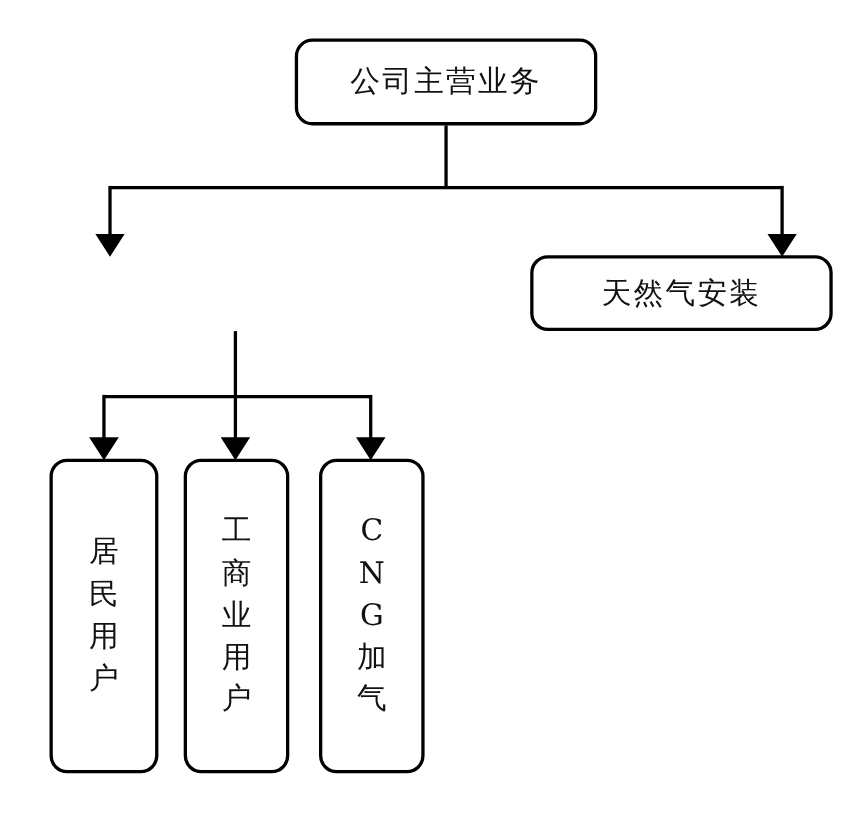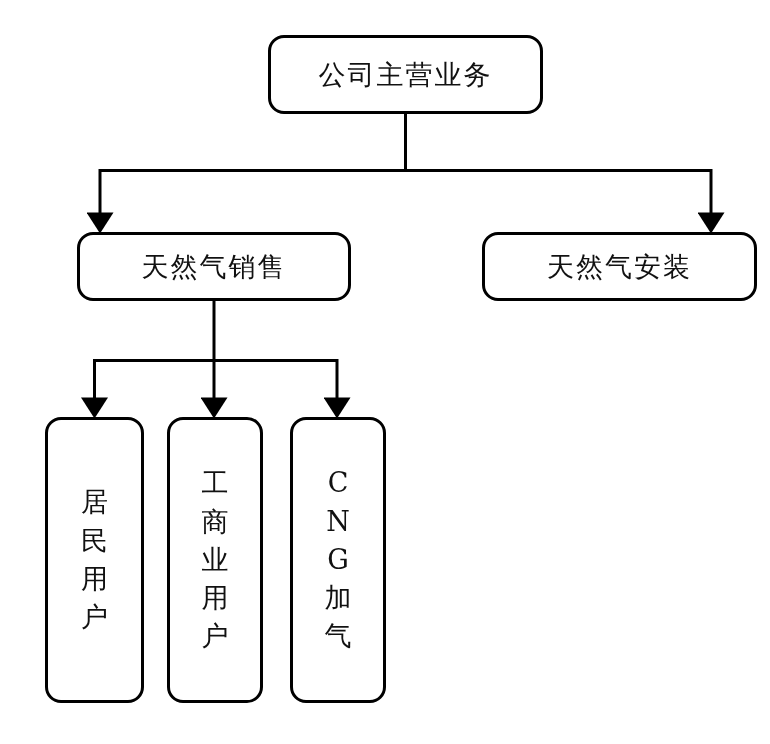--- a/index.html
+++ b/index.html
@@ -88,23 +88,20 @@
       <path d="M 94.5 359 L 94.5 401" stroke="#000000" stroke-width="3" fill="none" marker-end="url(#arrowhead)"></path>
       <path d="M 214 359 L 214 401" stroke="#000000" stroke-width="3" fill="none" marker-end="url(#arrowhead)"></path>
       <path d="M 337 359 L 337 401" stroke="#000000" stroke-width="3" fill="none" marker-end="url(#arrowhead)"></path>
     </g>
   </svg>
 
   <div class="node-box" id="box-root">
     <span class="node-label-h">公司主营业务</span>
   </div>
 
-  <div class="node-box" id="box-sales">
-    <span class="node-label-h">天然气销售</span>
-  </div>
 
   <div class="node-box" id="box-install">
     <span class="node-label-h">天然气安装</span>
   </div>
 
   <div class="node-box" id="box-resident">
     <span class="node-label-v">
       <span class="vchar">居</span>
       <span class="vchar">民</span>
       <span class="vchar">用</span>

